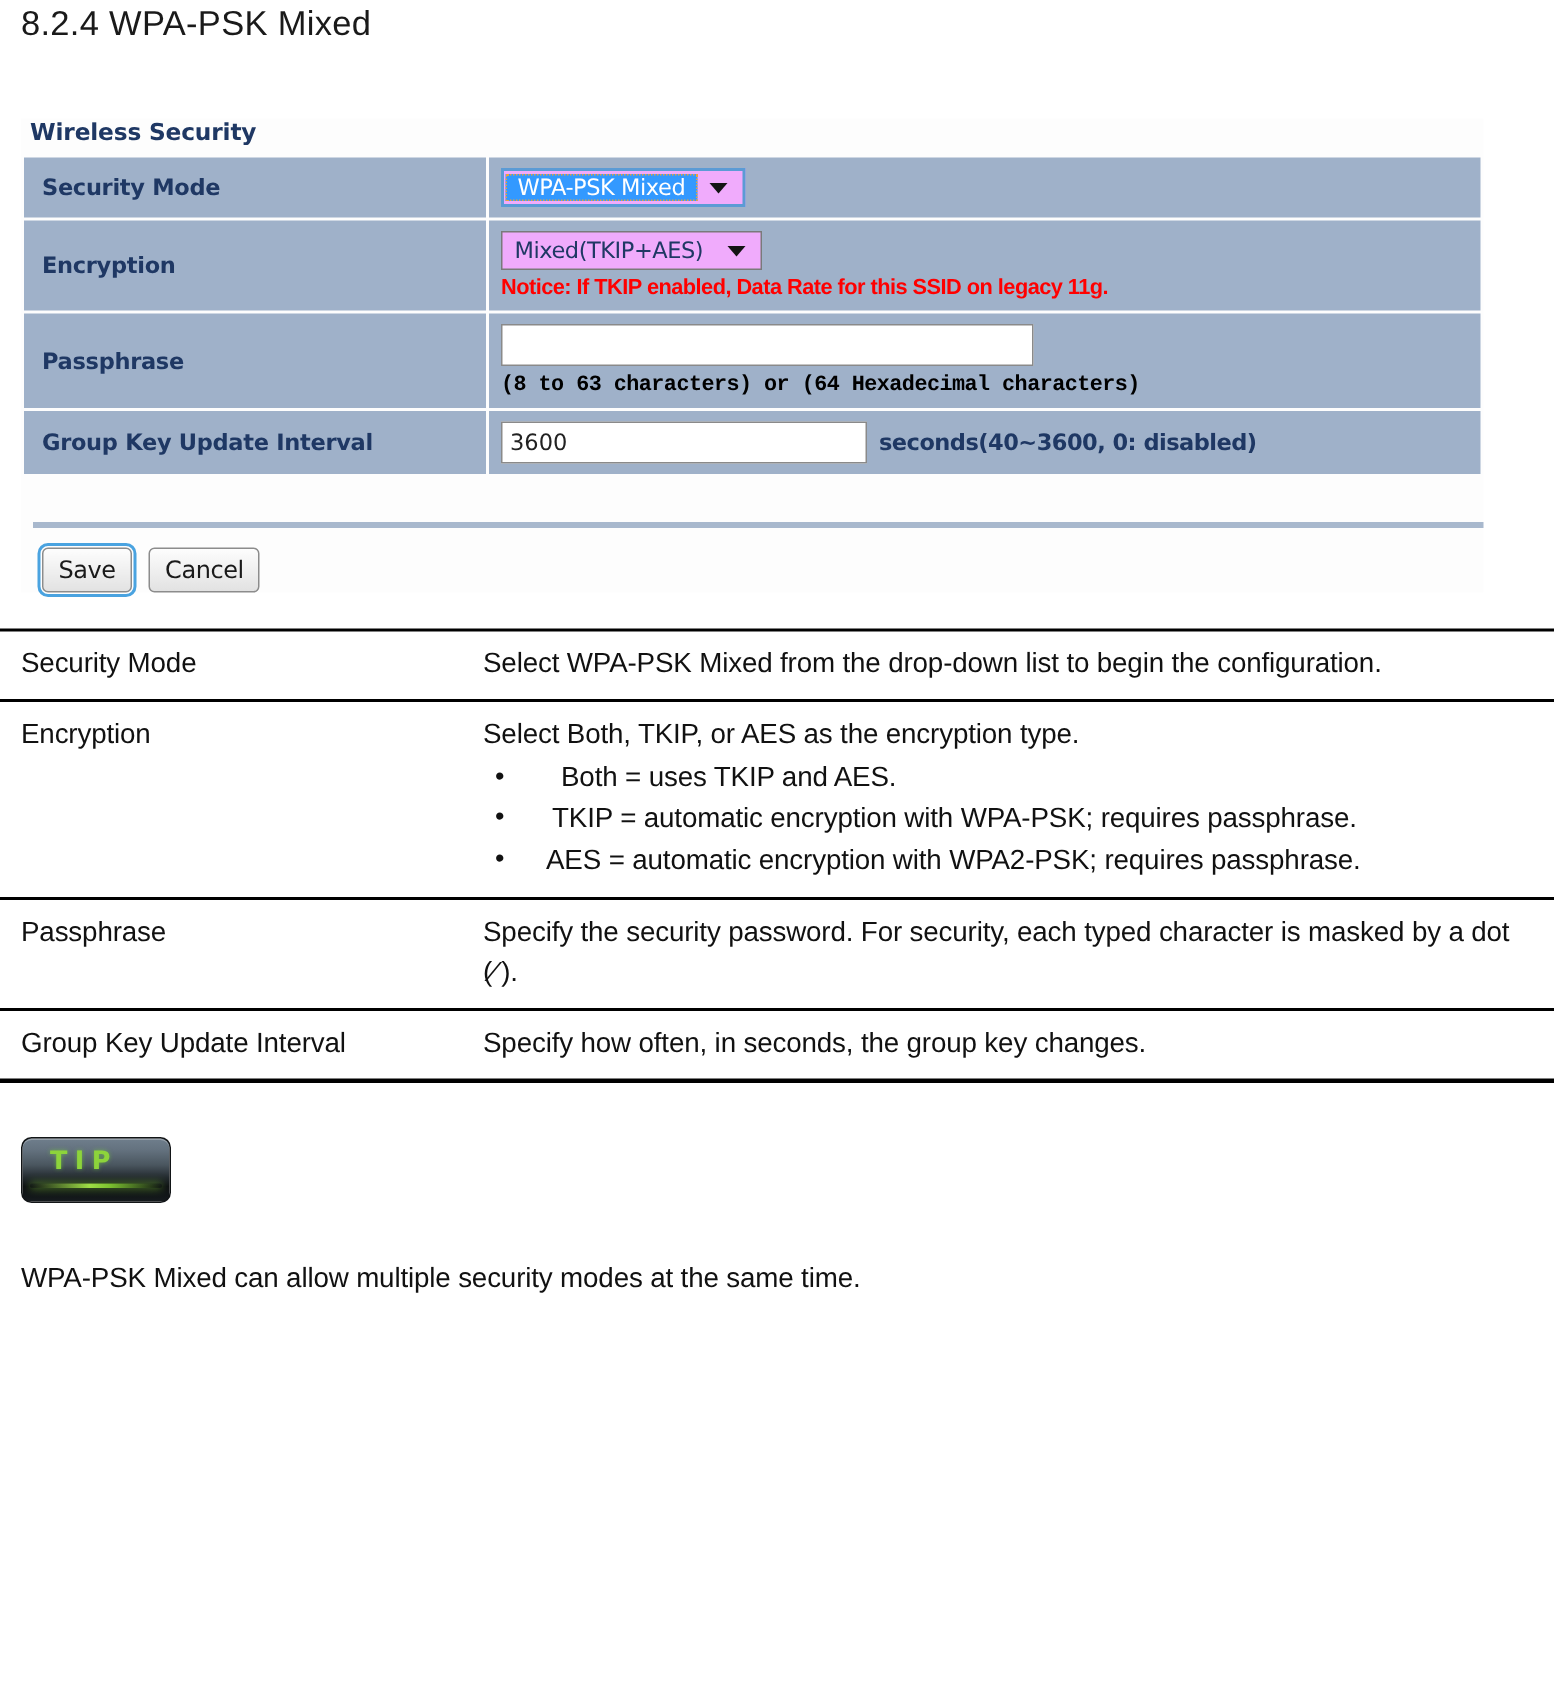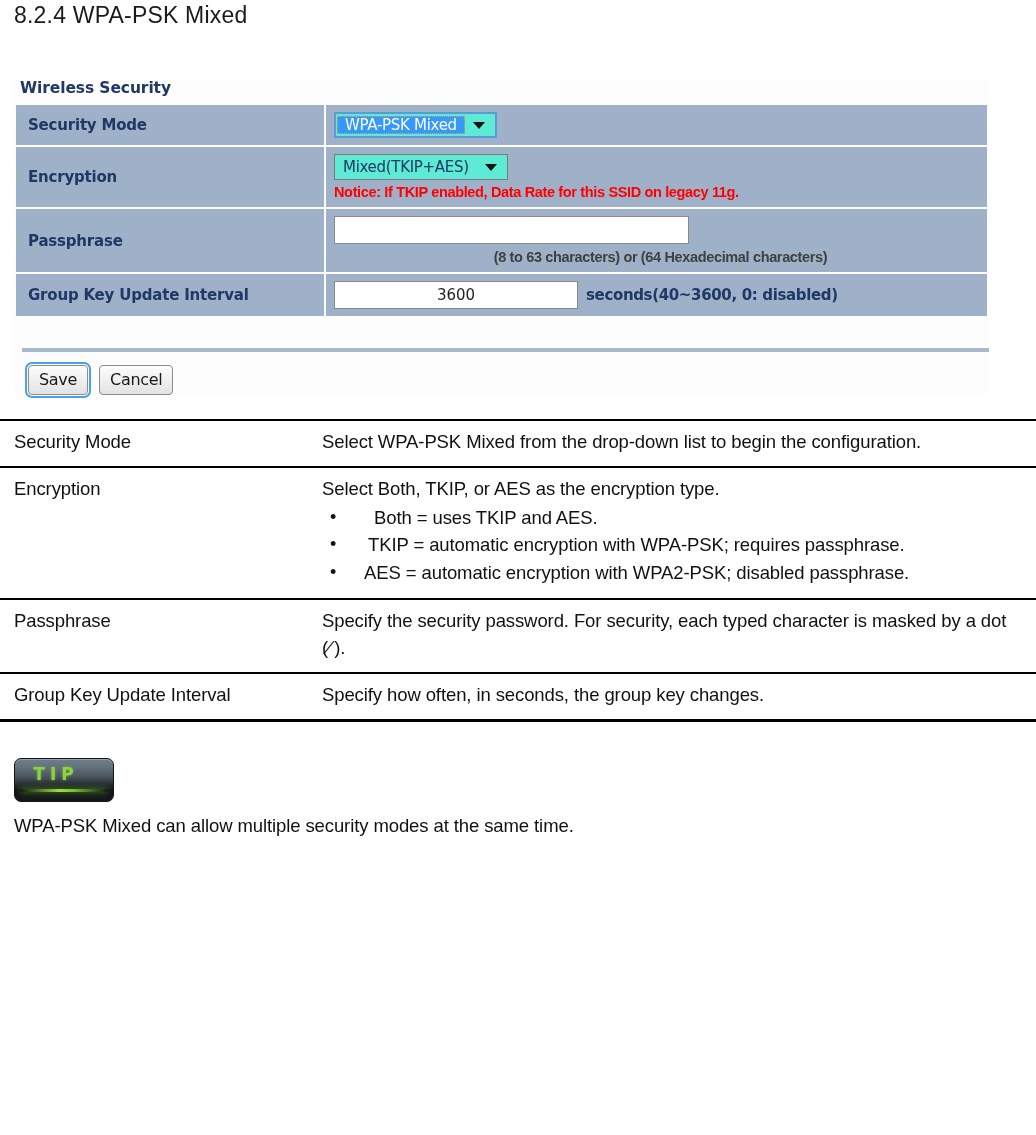--- a/index.html
+++ b/index.html
@@ -61,21 +61,21 @@
     letter-spacing: -0.2px;
   }
   td.cfg-value {
     padding: 7px 0 7px 8px;
   }
 
   
   .select-box {
     display: inline-flex;
     align-items: center;
-    background: #5eead4;
+    background: #f0abfc;
     border: 1px solid #7a7a7a;
     height: 26px;
     padding: 0 4px 0 0;
     box-sizing: border-box;
     vertical-align: middle;
   }
   .select-box.focused {
     border: 2px solid #5b9bd5;
     padding-left: 1px;
   }
@@ -105,28 +105,27 @@
   .notice-text {
     font-family: Liberation Sans, sans-serif;
     font-size: 14.5px;
     font-weight: bold;
     color: #ff0000;
     margin-top: 4px;
     letter-spacing: -0.35px;
     white-space: nowrap;
   }
   .hint-text {
-    font-family: Liberation Sans, sans-serif;
+    font-family: Liberation Mono, monospace;
     font-size: 14.5px;
     font-weight: bold;
-    color: #404040;
+    color: #000000;
     margin-top: 5px;
     letter-spacing: -0.35px;
     white-space: nowrap;
-    text-align: center;
   }
   .unit-text {
     font-family: "DejaVu Sans", sans-serif;
     font-size: 15px;
     font-weight: bold;
     color: #1f3864;
     letter-spacing: -0.35px;
     white-space: nowrap;
     margin-left: 8px;
   }
@@ -140,21 +139,21 @@
     font-size: 15px;
     color: #222;
     padding: 0 5px;
     display: inline-block;
     line-height: 26px;
     vertical-align: middle;
   }
   .input-pass { width: 355px; }
   .input-gk   { width: 244px; }
 
-  .inline-row { display: flex; align-items: center; text-align: center; }
+  .inline-row { display: flex; align-items: center; }
 
   
   .panel-divider {
     height: 4px;
     background: #a8b8cd;
     width: 967px;
     margin: 30px 0 0 8px;
   }
   .btn-row {
     margin: 13px 0 0 14px;
@@ -259,21 +258,21 @@
     bottom: 9px;
     height: 3px;
     border-radius: 2px;
     background: linear-gradient(90deg,
       rgba(90,160,30,0.05) 0%, #9ede45 45%, #7cc32f 60%,
       rgba(90,160,30,0.05) 100%);
     box-shadow: 0 0 6px rgba(140,220,60,0.7);
   }
 
   .footer-note {
-    margin: 10px 0 0 14px;
+    margin: 36px 0 0 14px;
     font-size: 18.5px;
     line-height: 1.55;
     color: #111;
     letter-spacing: -0.1px;
     width: 1010px;
   }
   .footer-note p { margin: 0 0 2px 0; }
 </style>
 </head>
 <body>
@@ -343,21 +342,21 @@
       <td>Select WPA-PSK Mixed from the drop-down  list to begin the configuration.</td>
     </tr>
 
     <tr>
       <td>Encryption</td>
       <td>
         <span>Select Both, TKIP, or AES as the encryption type.</span>
         <ul class="bullets">
           <li>Both = uses TKIP and AES.</li>
           <li class="tight">TKIP = automatic encryption with WPA-PSK; requires passphrase.</li>
-          <li class="tight2">AES = automatic encryption with WPA2-PSK; disabled passphrase.</li>
+          <li class="tight2">AES = automatic encryption with WPA2-PSK; requires passphrase.</li>
         </ul>
       </td>
     </tr>
 
     <tr>
       <td>Passphrase</td>
       <td><span>Specify the security password. For security, each typed character is masked by a dot (</span><span class="dot-mask">⁄</span><span>).</span></td>
     </tr>
 
     <tr>

